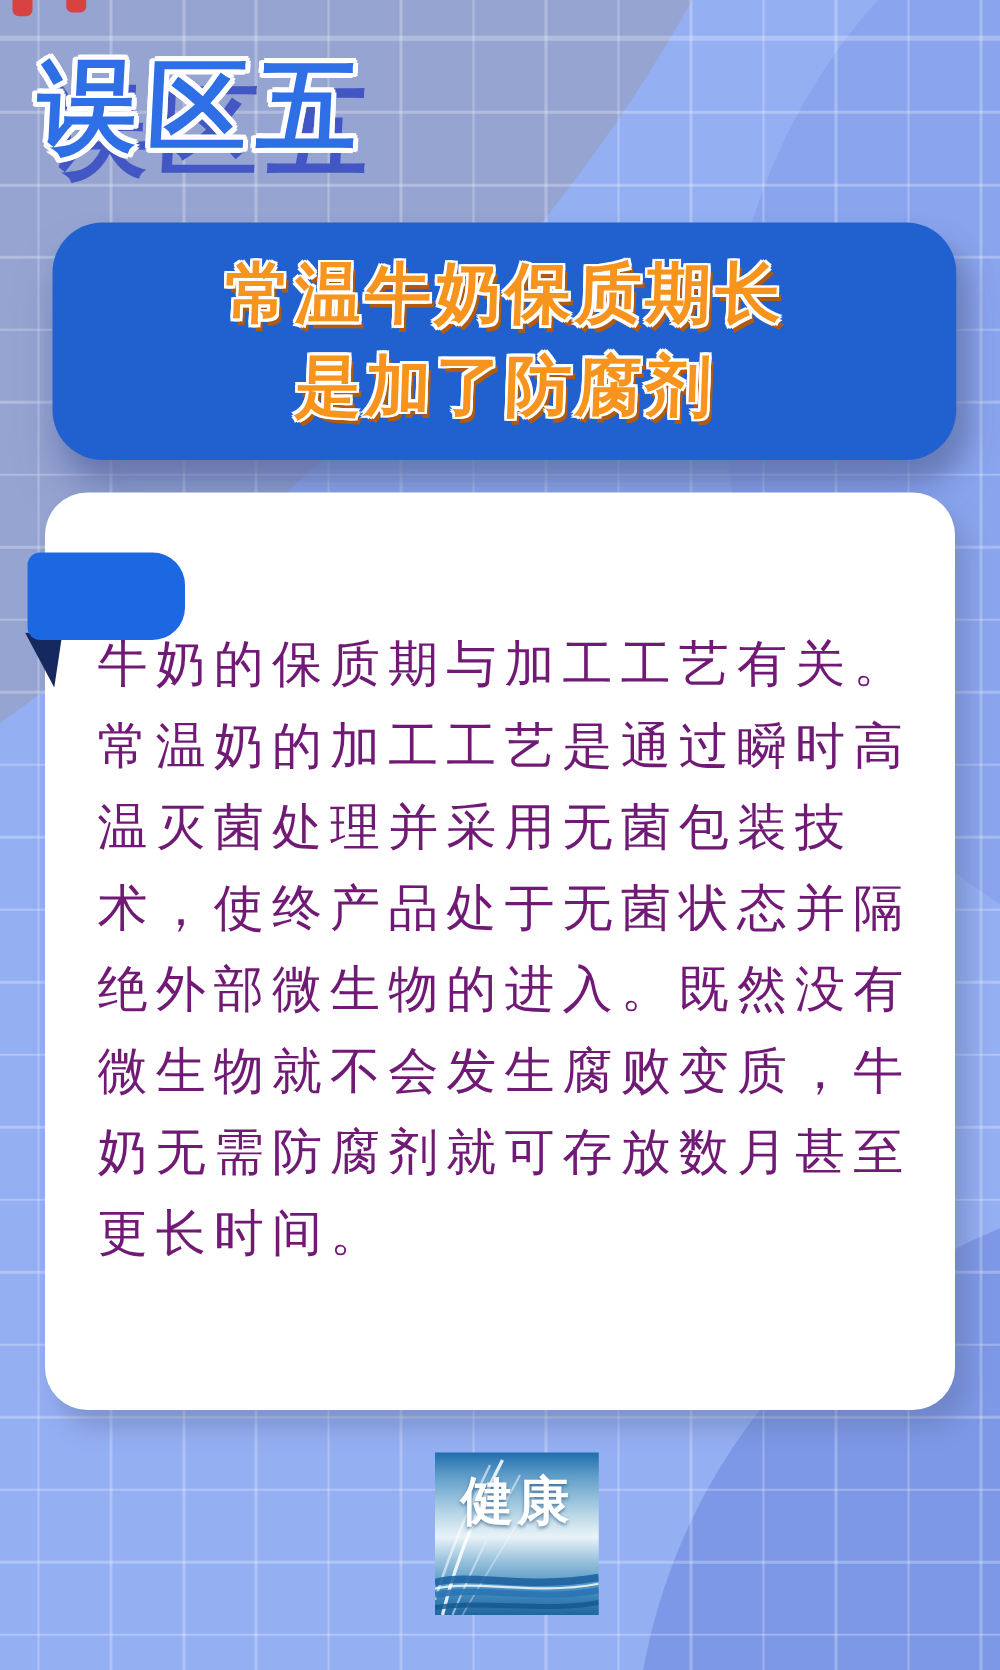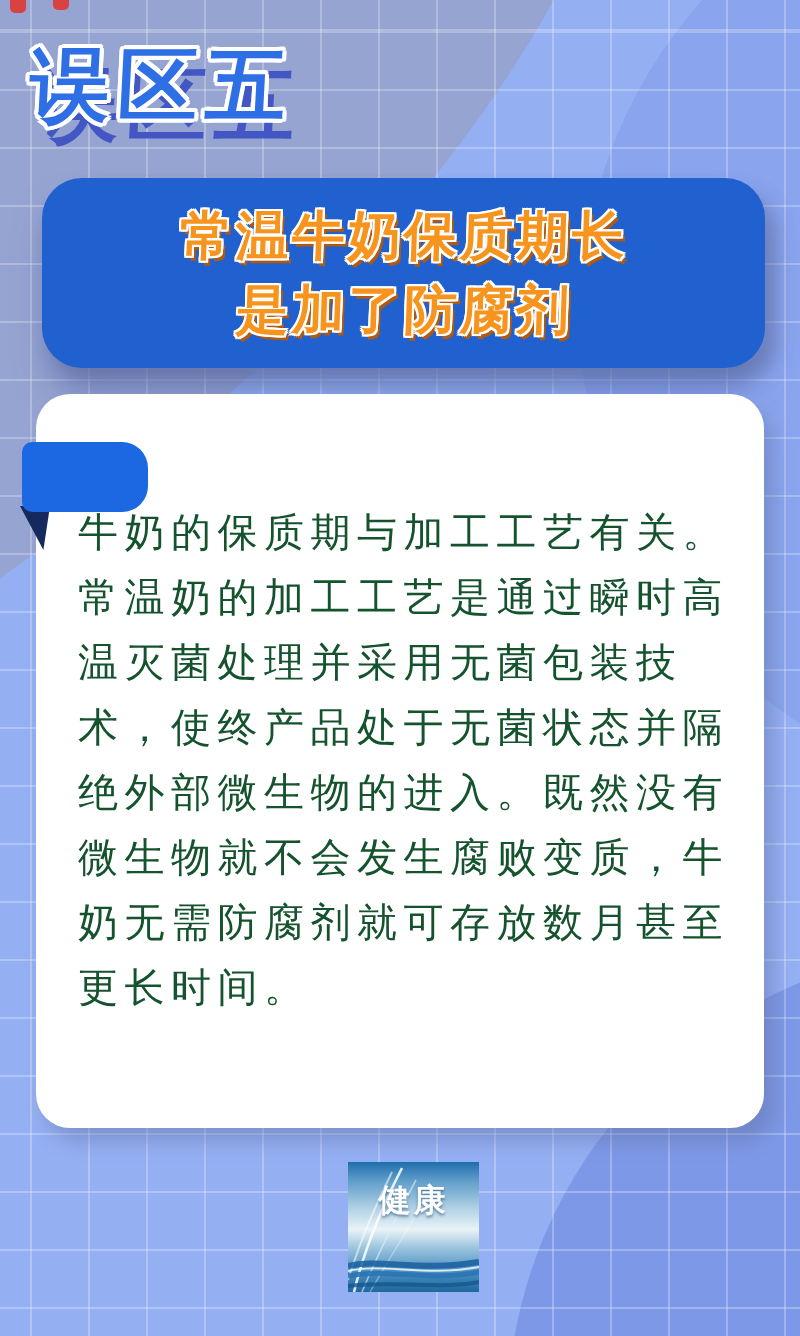--- a/index.html
+++ b/index.html
@@ -109,41 +109,41 @@
     border-radius: 10px 26px 26px 10px;
   }
 
   
   .article-text {
     position: absolute; left: 78px; top: 500px;
     z-index: 7;
     width: 668px;
     font-size: 40px; line-height: 65px;
     letter-spacing: 6.5px;
-    color: #14532d;
+    color: #701a75;
     white-space: pre-line;
   }
 
   
   .hc-logo {
     position: absolute; left: 348px; top: 1162px;
     z-index: 3;
     width: 131px; height: 130px;
     background: linear-gradient(180deg,
       #1f6dad 0%, #5e9cc8 14%, #b9d7e7 38%, #e9f3f7 52%,
       #9cc4dd 66%, #4a90c2 84%, #1e689f 100%);
     overflow: hidden;
   }
   .hc-logo .waves {
     position: absolute; left: 0; top: 0; width: 131px; height: 130px;
   }
   .hc-logo .logo-text {
     position: absolute; left: 0; top: 14px; width: 131px;
     text-align: center;
-    font-size: 32px; font-weight: 900;
+    font-size: 42px; font-weight: 900;
     line-height: 49px; letter-spacing: 3px;
     color: #ffffff;
     text-shadow: 0 2px 3px rgba(16,60,110,0.55);
   }
 </style>
 </head>
 <body>
 
 <div class="poster">
 

